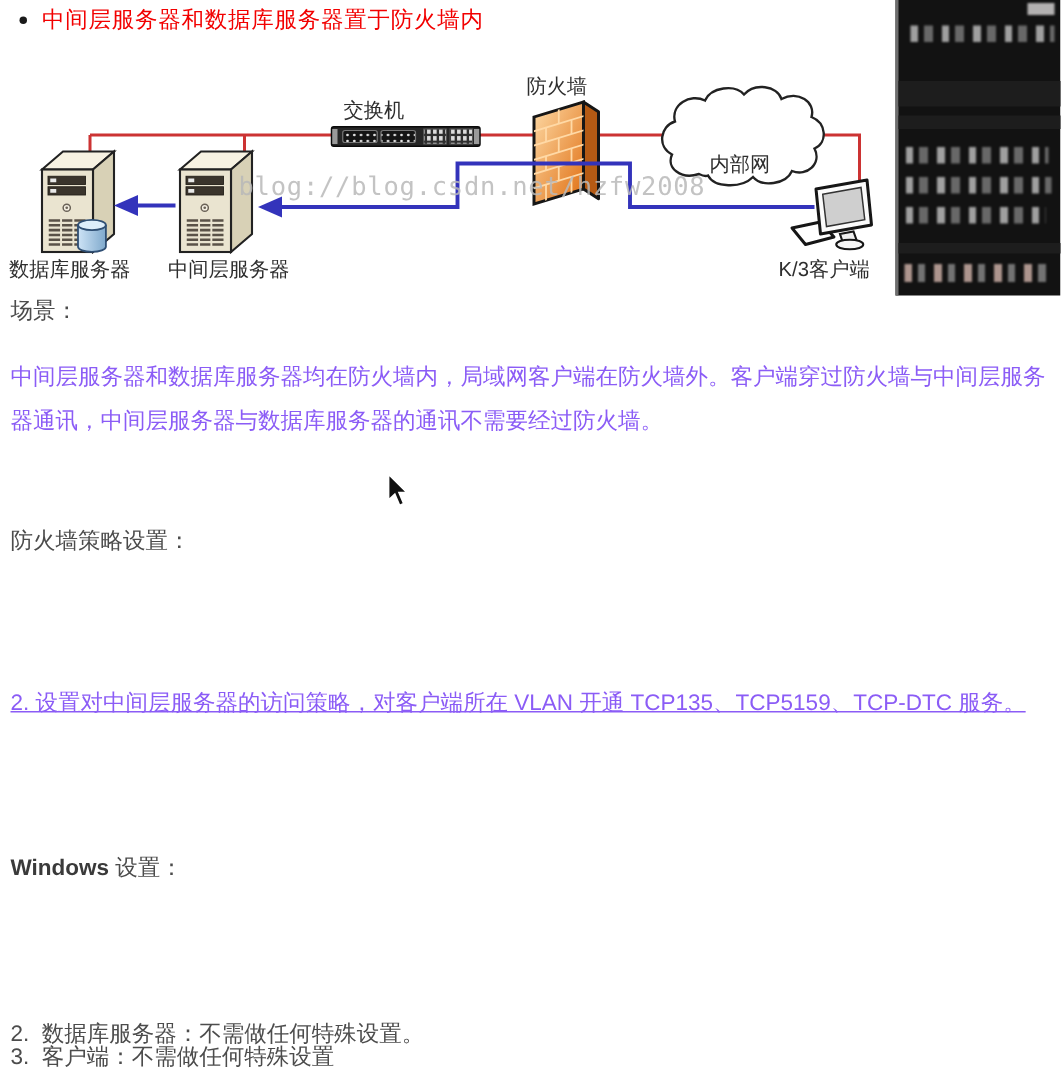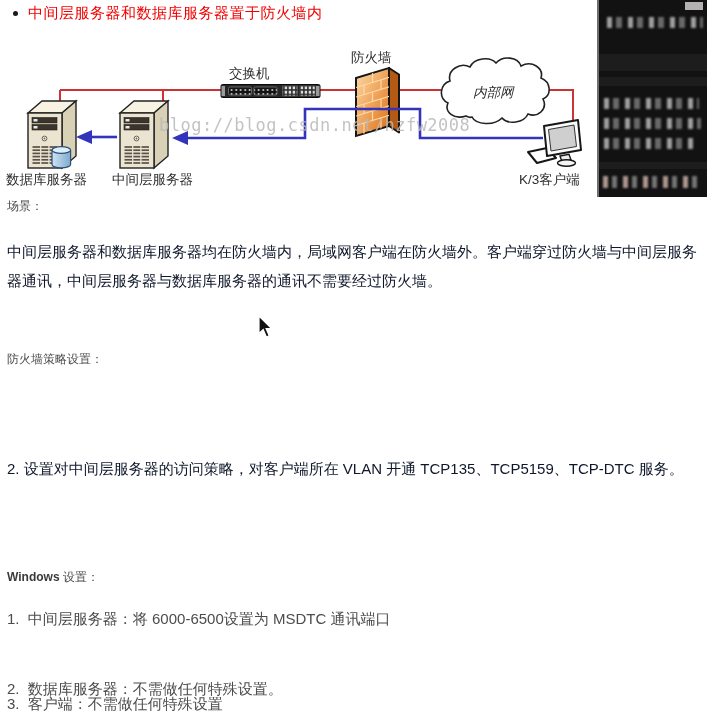--- a/index.html
+++ b/index.html
@@ -9,42 +9,42 @@
 
   
   .bullet{position:absolute;left:13px;top:11px;width:5px;height:5px;border-radius:50%;background:#1a1a1a;}
   .title{position:absolute;left:28px;top:4px;font-size:15px;color:#f20000;letter-spacing:0.5px;white-space:pre;}
 
   
   #net-svg{position:absolute;left:0;top:45px;width:600px;height:150px;}
   .diag-label{position:absolute;font-size:13.5px;color:#2e2e2e;white-space:pre;}
   #lbl-switch{left:229px;top:65px;}
   #lbl-firewall{left:351px;top:49px;}
-  #lbl-intranet{left:473px;top:84px;font-style:italic;}
+  #lbl-intranet{left:473px;top:101px;}
   #lbl-db{left:6px;top:171px;}
   #lbl-mid{left:112px;top:171px;}
   #lbl-client{left:519px;top:171px;}
   #watermark{position:absolute;left:159px;top:115px;font-family:"DejaVu Sans Mono",monospace;
              font-size:17px;color:rgba(185,185,185,0.85);letter-spacing:0.5px;white-space:pre;}
 
   
   #dark-panel{position:absolute;left:597px;top:0;width:110px;height:197px;background:#121212;
               border-left:2px solid #6e6e6e;box-sizing:border-box;}
   .dp-block{position:absolute;background:#b3b1b1;filter:blur(0.6px);}
   .dp-band{position:absolute;left:0;width:110px;background:#1d1d1d;}
   .dp-row{position:absolute;height:11px;filter:blur(0.8px);
           background:repeating-linear-gradient(90deg,rgba(235,235,235,.65) 0 5px,transparent 5px 9px,
                      rgba(235,235,235,.4) 9px 15px,transparent 15px 21px);}
   .dp-row.warm{background:repeating-linear-gradient(90deg,rgba(240,205,195,.7) 0 5px,transparent 5px 9px,
                      rgba(235,235,235,.45) 9px 14px,transparent 14px 20px);}
 
   
-  .txt{position:absolute;left:7px;width:694px;font-size:15px;color:#0f172a;
+  .txt{position:absolute;left:7px;width:694px;font-size:15px;color:#8b5cf6;
        line-height:29px;white-space:pre-wrap;}
-  .lbl{position:absolute;left:7px;font-size:12px;color:#4c4c4c;white-space:pre;}
+  .lbl{position:absolute;left:7px;font-size:15px;color:#4c4c4c;white-space:pre;}
   .win-item{position:absolute;left:7px;font-size:15px;color:#4c4c4c;white-space:pre;}
   #win-label b{color:#3a3a3a;}
 
   
   #cursor{position:absolute;left:257px;top:315px;}
 </style>
 </head>
 <body>
 
 <div id="page">
@@ -179,24 +179,23 @@
     <div class="dp-row" style="left:5px;right:6px;top:118px;"></div>
     <div class="dp-row" style="left:5px;right:10px;top:138px;"></div>
     <div class="dp-band" style="top:162px;height:7px;"></div>
     <div class="dp-row warm" style="left:4px;right:6px;top:176px;height:12px;"></div>
   </div>
 
   <div class="lbl" style="top:198px;">场景：</div>
   <div class="txt" style="top:237px;">中间层服务器和数据库服务器均在防火墙内，局域网客户端在防火墙外。客户端穿过防火墙与中间层服务器通讯，中间层服务器与数据库服务器的通讯不需要经过防火墙。</div>
 
   <div class="lbl" style="top:351px;">防火墙策略设置：</div>
-  <div class="txt" style="top:454px;">2. 设置对中间层服务器的访问策略，对客户端所在 VLAN 开通 TCP135、TCP5159、TCP-DTC 服务。</div>
+  <div class="txt" style="top:454px;text-decoration:underline;">2. 设置对中间层服务器的访问策略，对客户端所在 VLAN 开通 TCP135、TCP5159、TCP-DTC 服务。</div>
 
   <div class="lbl" style="top:569px;" id="win-label"><b>Windows</b><span> 设置：</span></div>
-  <div class="win-item" style="top:610px;">1.  中间层服务器：将 6000-6500设置为 MSDTC 通讯端口</div>
   <div class="win-item" style="top:653px;margin-top:27px;">2.  数据库服务器：不需做任何特殊设置。</div>
   <div class="win-item" style="top:695px;">3.  客户端：不需做任何特殊设置</div>
 
   <svg id="cursor" width="18" height="24" viewBox="0 0 18 24">
     <polygon points="2,1 2,18.5 6.2,14.6 9.4,22 12.2,20.7 9.1,13.5 14.6,13.5" fill="#111" stroke="#ffffff" stroke-width="1.2"></polygon>
   </svg>
 
 </div>
 
 </body></html>

